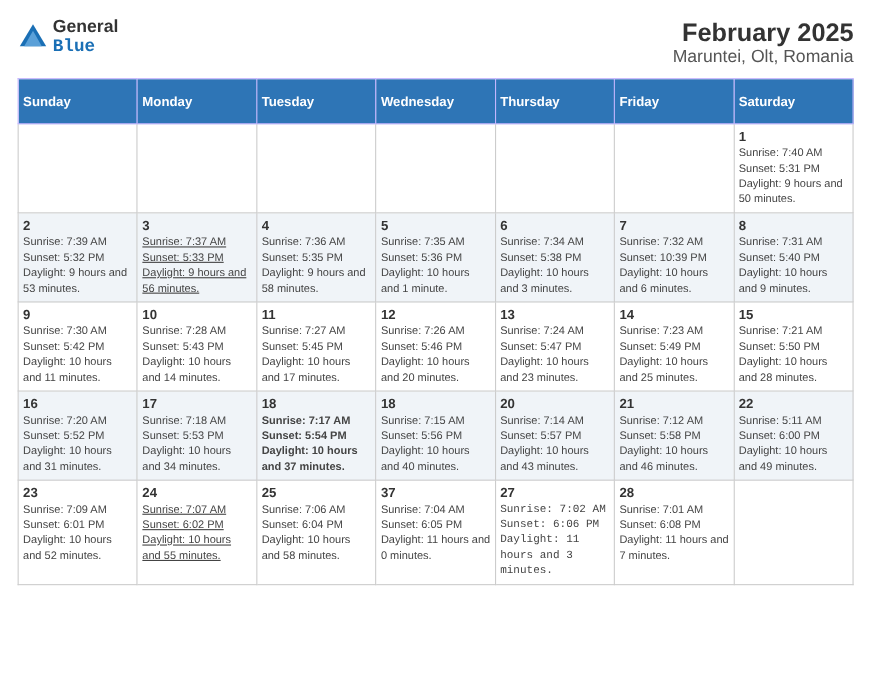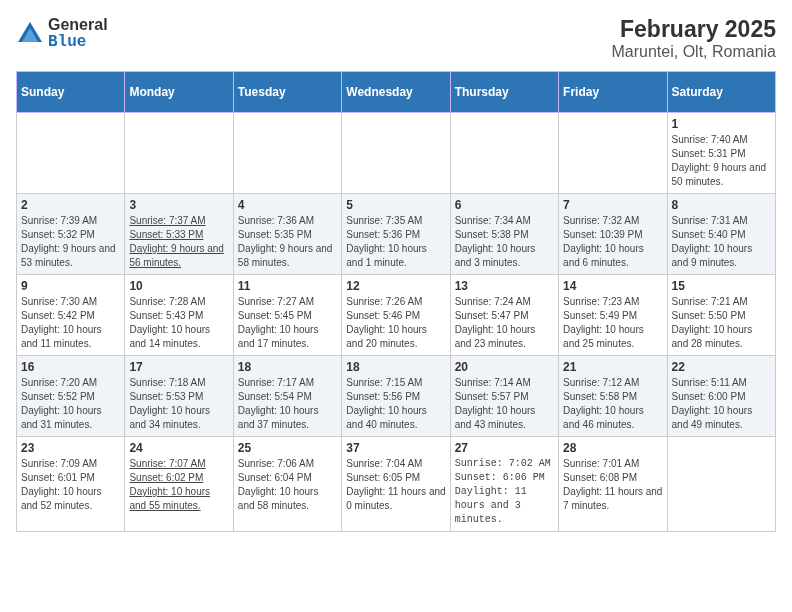--- a/index.html
+++ b/index.html
@@ -237,21 +237,21 @@
 Daylight: 10 hours and 31 minutes.</div>
         </td>
         <td>
           <span class="day-number">17</span>
           <div class="day-info" style="white-space: pre-line;">Sunrise: 7:18 AM
 Sunset: 5:53 PM
 Daylight: 10 hours and 34 minutes.</div>
         </td>
         <td>
           <span class="day-number">18</span>
-          <div class="day-info" style="white-space: pre-line;">Sunrise: 7:17 AM
+          <div class="day-info" style="white-space: pre-line; font-weight: bold;">Sunrise: 7:17 AM
 Sunset: 5:54 PM
 Daylight: 10 hours and 37 minutes.</div>
         </td>
         <td>
           <span class="day-number">18</span>
           <div class="day-info" style="white-space: pre-line;">Sunrise: 7:15 AM
 Sunset: 5:56 PM
 Daylight: 10 hours and 40 minutes.</div>
         </td>
         <td>

